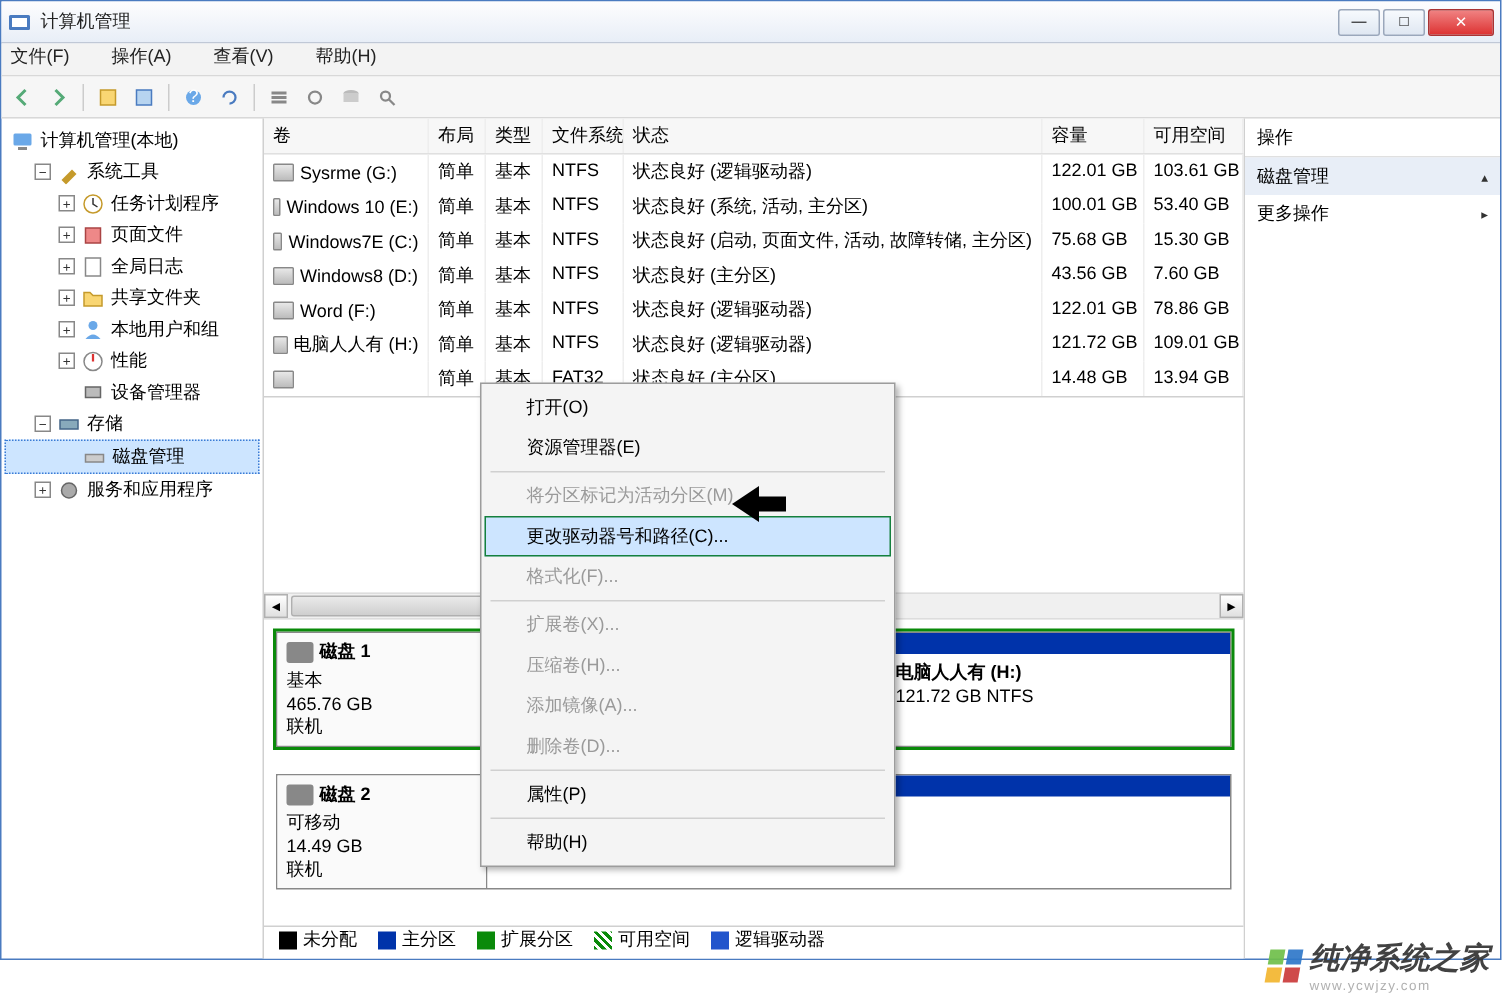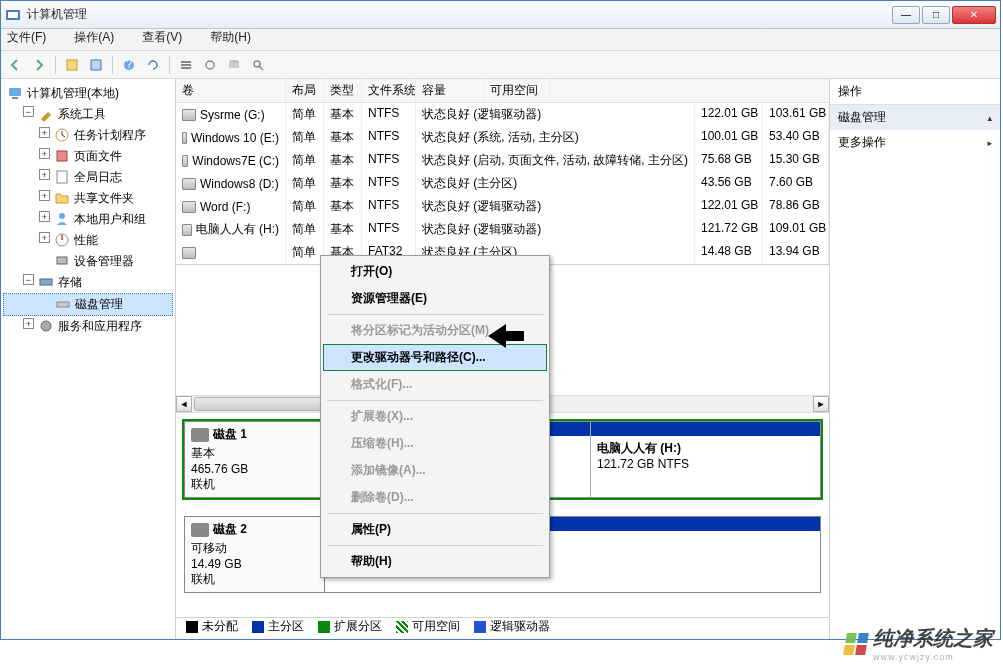--- a/index.html
+++ b/index.html
@@ -16,21 +16,21 @@
 .menubar { height: 22px; display: flex; align-items: flex-start; padding: 0 6px; gap: 28px; background: #f3f3f3; border-bottom: 1px solid #d8d8d8; }
 .menubar span { color: #222; cursor: default; }
 
 .toolbar { height: 28px; display: flex; align-items: center; padding: 0 4px; gap: 4px; background: #f6f6f6; border-bottom: 1px solid #d8d8d8; }
 .tbtn { width: 20px; height: 20px; display: flex; align-items: center; justify-content: center; border: 1px solid transparent; }
 .tbtn svg { width: 14px; height: 14px; }
 .tsep { width: 1px; height: 18px; background: #ccc; margin: 0 2px; }
 
 .content { display: flex; height: calc(100% - 78px); }
 .tree { width: 180px; border-right: 1px solid #d0d0d0; padding: 4px 2px; overflow: hidden; }
-.tree-item { display: flex; padding: 2px 0 2px 4px; gap: 4px; white-space: nowrap; cursor: default; }
+.tree-item { display: flex; align-items: center; padding: 2px 0 2px 4px; gap: 4px; white-space: nowrap; cursor: default; }
 .tree-item .exp { width: 11px; height: 11px; border: 1px solid #888; display: flex; align-items: center; justify-content: center; font-size: 9px; background: #fff; color: #333; }
 .tree-item .noexp { width: 11px; }
 .tree-item.l1 { padding-left: 4px; }
 .tree-item.l2 { padding-left: 20px; }
 .tree-item.l3 { padding-left: 36px; }
 .tree-item.selected { background: #cde5ff; border: 1px dotted #3a7bd5; }
 .ticon { width: 16px; height: 16px; display: inline-block; }
 
 .main { flex: 1; display: flex; flex-direction: column; border-right: 1px solid #d0d0d0; }
 .volumes { border-bottom: 1px solid #d0d0d0; }
@@ -74,21 +74,21 @@
 .sw-green { background: #0a8a0a; }
 .sw-hatch { background: repeating-linear-gradient(45deg,#0a8a0a,#0a8a0a 2px,#fff 2px,#fff 4px); }
 .sw-blue2 { background: #2255cc; }
 
 .actions { width: 175px; padding: 0; }
 .actions-hd { padding: 4px 8px; font-weight: normal; border-bottom: 1px solid #e0e0e0; }
 .actions-row { padding: 4px 8px; display: flex; align-items: center; justify-content: space-between; cursor: default; }
 .actions-row.t { background: #e8eef7; }
 .tri { font-size: 9px; color: #333; }
 
-.ctxmenu { position: absolute; left: 320px; top: 255px; width: 230px; background: #f4f4f4; border: 1px solid #9c9c9c; box-shadow: 2px 2px 4px rgba(0,0,0,0.3); padding: 2px; z-index: 100; font-weight: bold; }
+.ctxmenu { position: absolute; left: 320px; top: 255px; width: 277px; background: #f4f4f4; border: 1px solid #9c9c9c; box-shadow: 2px 2px 4px rgba(0,0,0,0.3); padding: 2px; z-index: 100; }
 .ctxmenu .mi { padding: 5px 10px 5px 28px; cursor: default; }
 .ctxmenu .mi.disabled { color: #9a9a9a; }
 .ctxmenu .mi.hl { background: #cde5ff; border: 1px solid #15803d; padding: 4px 9px 4px 27px; }
 .ctxmenu hr { border: none; border-top: 1px solid #d0d0d0; margin: 2px 4px; }
 
 .cursor-arrow { position: absolute; left: 486px; top: 322px; z-index: 200; }
 .cursor-arrow svg { width: 40px; height: 28px; }
 
 .watermark { position: absolute; right: 10px; bottom: 6px; display: flex; align-items: center; gap: 6px; opacity: 0.92; z-index: 50; }
 .watermark .wlogo { width: 22px; height: 22px; display: grid; grid-template-columns: 1fr 1fr; grid-template-rows: 1fr 1fr; gap: 2px; transform: skewX(-10deg); }
@@ -274,20 +274,21 @@
         </div>
     </div>
 
     <div class="main">
       <div class="volumes">
         <div class="vol-header">
           <div class="col-vol">卷</div>
           <div class="col-layout">布局</div>
           <div class="col-type">类型</div>
           <div class="col-fs">文件系统</div>
+          <div class="col-status">状态</div>
           <div class="col-cap">容量</div>
           <div class="col-free">可用空间</div>
         </div>
         <div id="vol-rows">
             <div class="vol-row">
               <div class="col-vol">
                 <span class="volicon"></span>
                 <span>Sysrme (G:)</span>
               </div>
               <div class="col-layout">简单</div>

